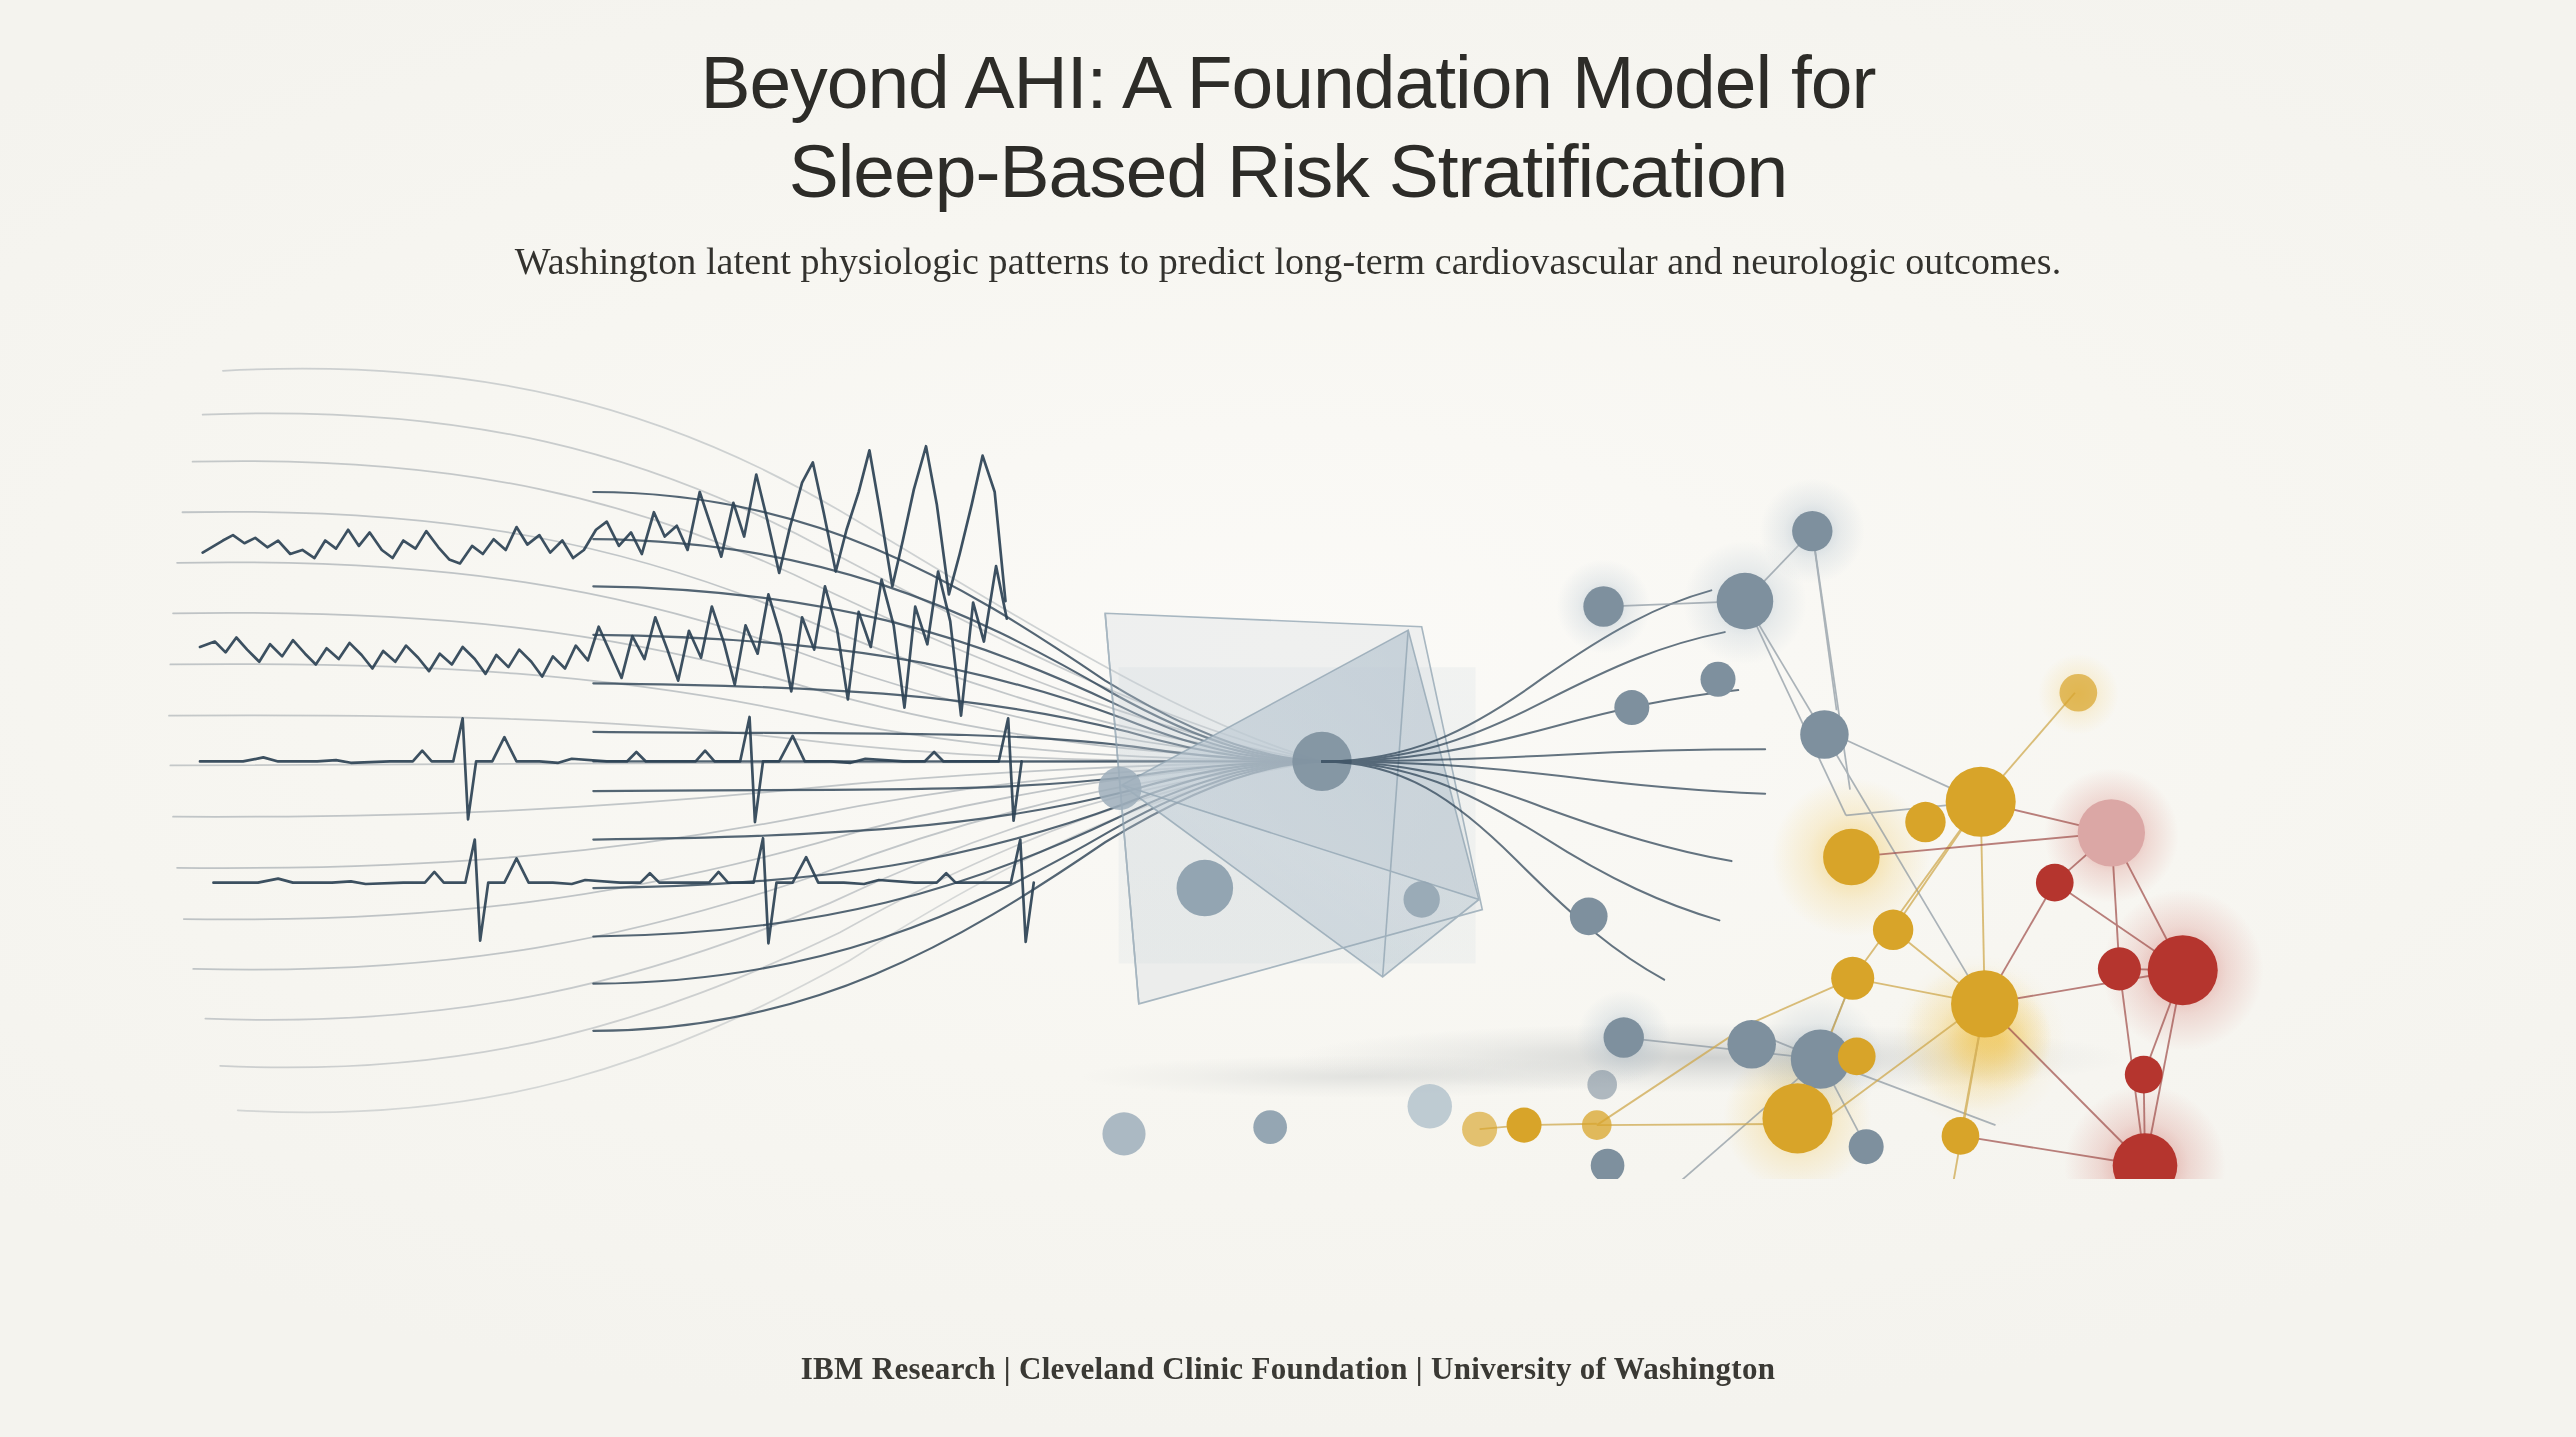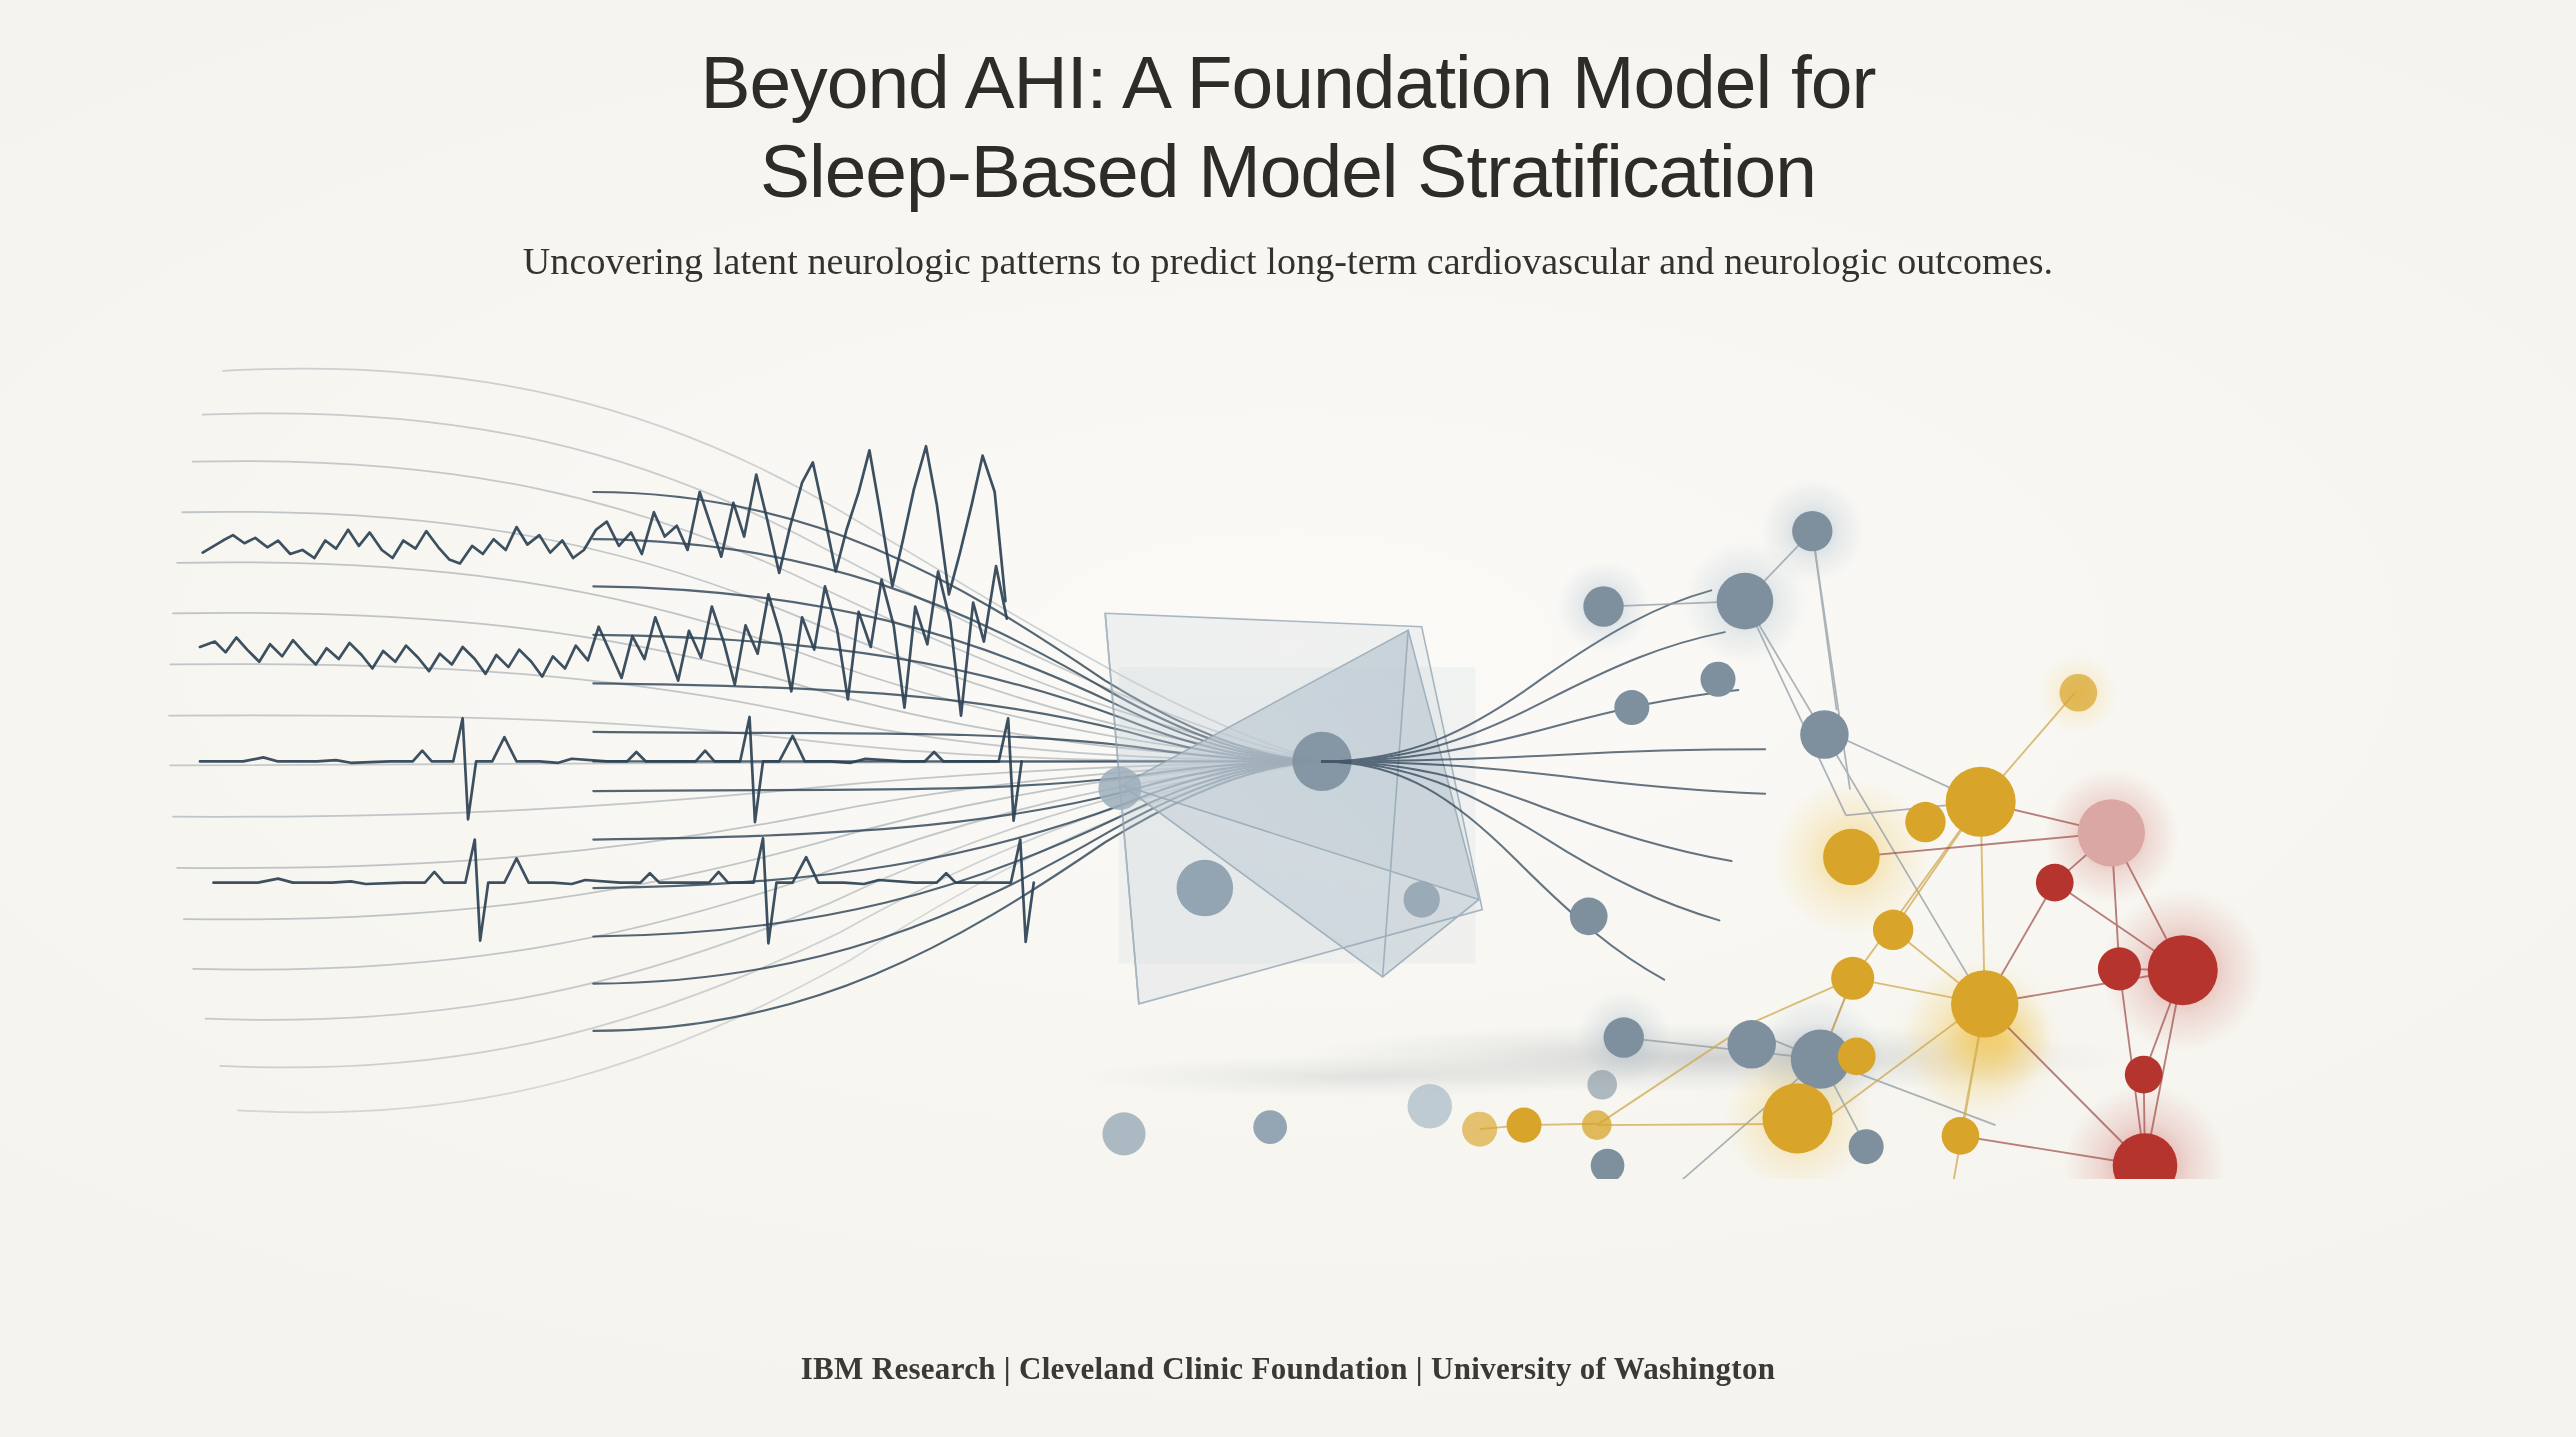--- a/index.html
+++ b/index.html
@@ -52,22 +52,22 @@
     letter-spacing:0.3px;
   }
 </style>
 </head>
 <body>
 
 <div class="slide">
 
   <div class="title-block">
     <div class="title-line">Beyond AHI: A Foundation Model for</div>
-    <div class="title-line">Sleep-Based Model Stratification</div>
-    <div class="subtitle">Uncovering latent neurologic patterns to predict long-term cardiovascular and neurologic outcomes.</div>
+    <div class="title-line">Sleep-Based Risk Stratification</div>
+    <div class="subtitle">Washington latent physiologic patterns to predict long-term cardiovascular and neurologic outcomes.</div>
   </div>
 
   <div class="figure-wrap">
     <svg width="2576" height="889" viewBox="0 0 3823 1320" xmlns="http://www.w3.org/2000/svg">
       <defs>
         <radialGradient id="gGoldGlow" cx="50%" cy="50%" r="50%">
           <stop offset="0%" stop-color="#f1c85c" stop-opacity=".65"></stop>
           <stop offset="55%" stop-color="#f1c85c" stop-opacity=".22"></stop>
           <stop offset="100%" stop-color="#f1c85c" stop-opacity="0"></stop>
         </radialGradient>

